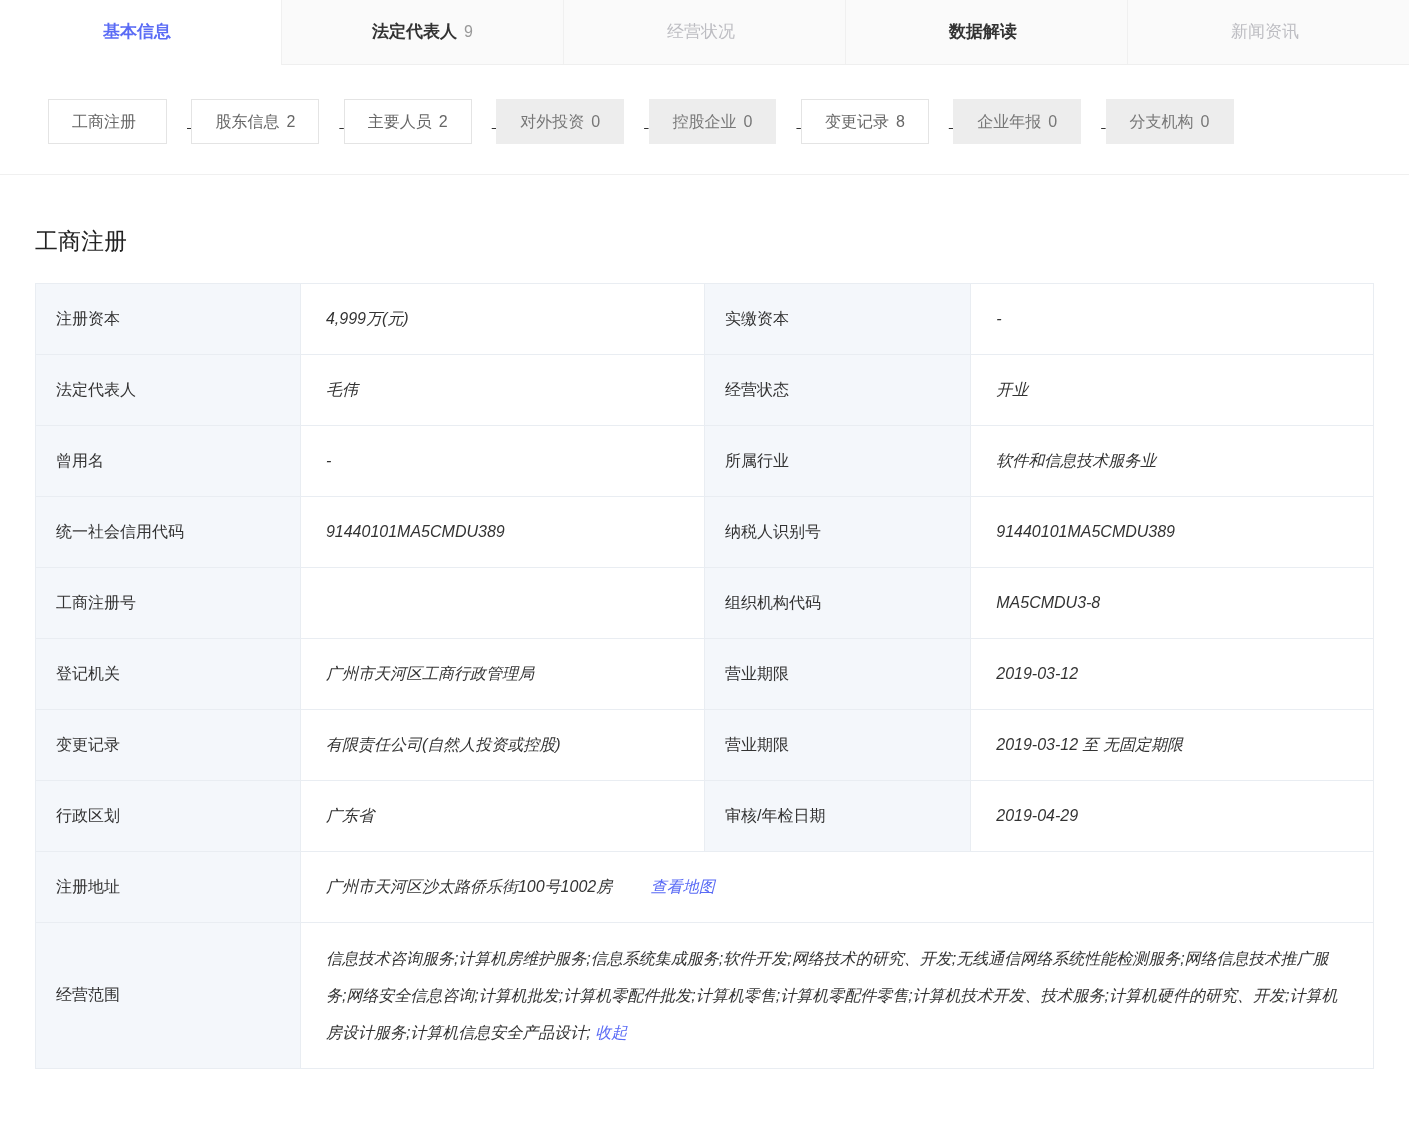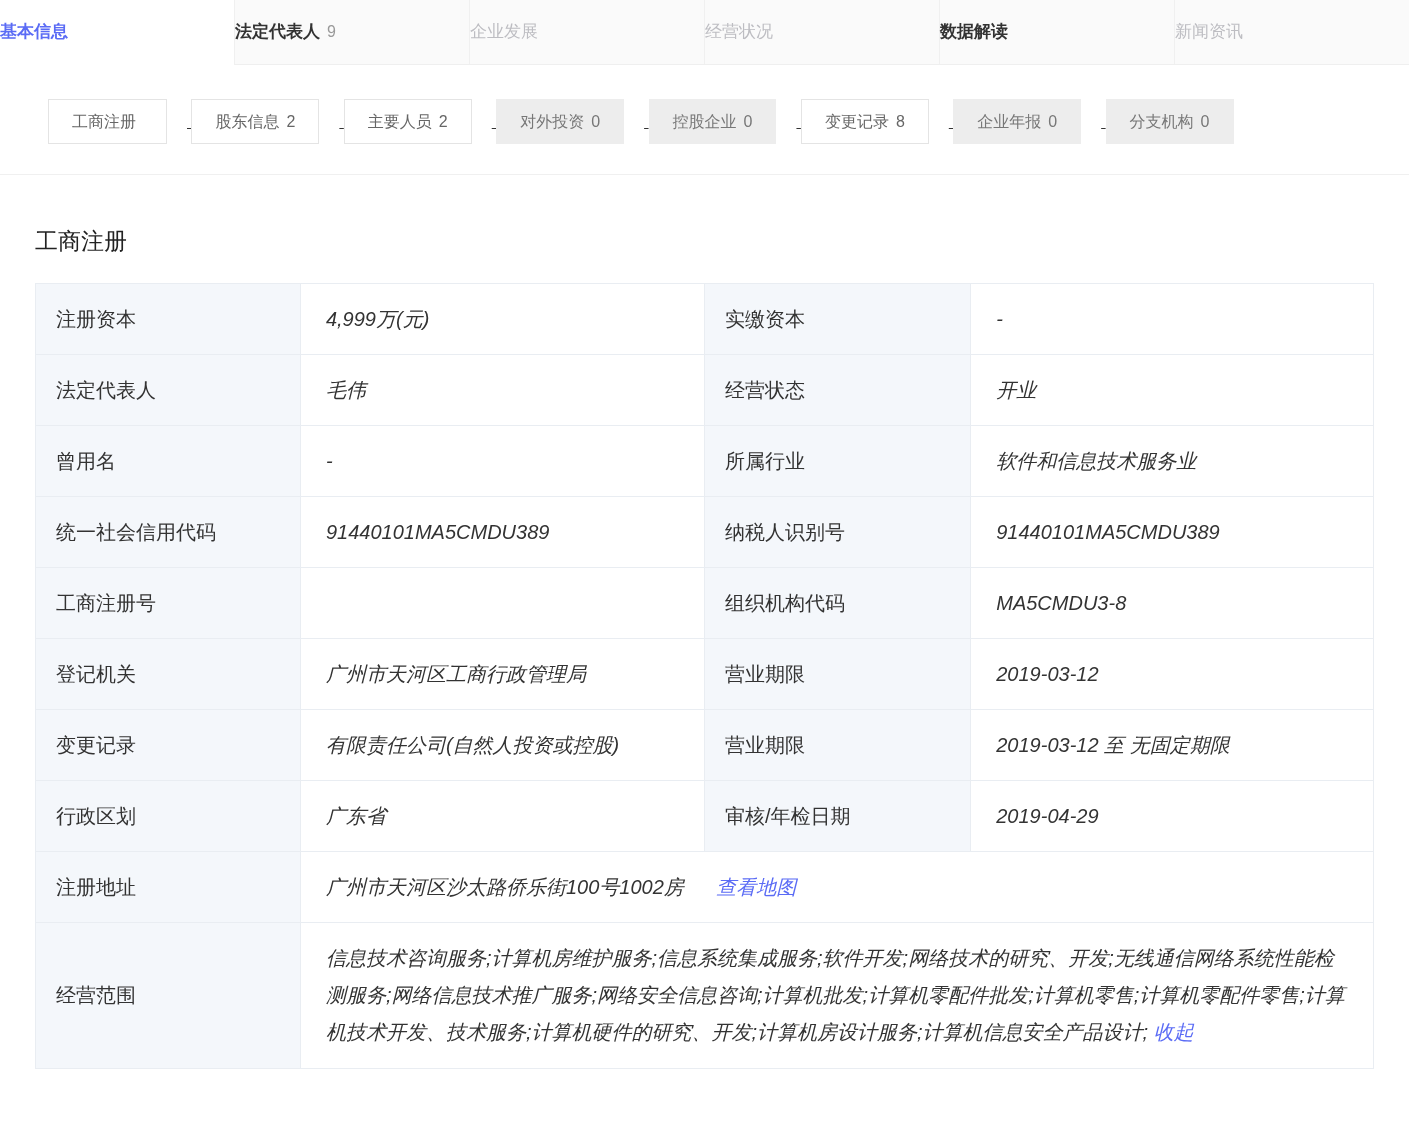--- a/index.html
+++ b/index.html
@@ -14,21 +14,21 @@
   .tabbar {
     display: flex;
     width: 100%;
     border-bottom: 1px solid #efefef;
     height: 65px;
   }
   .tab {
     flex: 1 1 0;
     height: 64px;
     line-height: 64px;
-    text-align: left;
+    text-align: center;
     font-size: 17px;
     background: #fafafa;
     border-right: 1px solid #f0f0f0;
     color: #333;
     cursor: pointer;
     white-space: nowrap;
   }
   .tab:last-child { border-right: none; }
   .tab.muted { color: #bdbdc2; }
   .tab.strong { color: #333; font-weight: 600; }
@@ -78,21 +78,21 @@
     color: #222;
     line-height: 30px;
   }
 
   
   table.info {
     width: 100%;
     margin-top: 27px;
     border-collapse: collapse;
     table-layout: fixed;
-    font-size: 20px;
+    font-size: 16px;
   }
   table.info col.c-lbl1 { width: 19.8%; }
   table.info col.c-val1 { width: 30.2%; }
   table.info col.c-lbl2 { width: 19.9%; }
   table.info col.c-val2 { width: 30.1%; }
   table.info td {
     border: 1px solid #e9edf2;
     height: 71px;
     vertical-align: middle;
     color: #333;
@@ -110,29 +110,28 @@
   }
   table.info td.val.scope-cell {
     padding: 17px 25px 17px 25px;
     line-height: 37px;
   }
   .link {
     color: #5a6bf5;
     text-decoration: none;
     cursor: pointer;
   }
-  .maplink { margin-left: 27px; }
+  .maplink { margin-left: 34px; }
 </style>
 </head>
 <body>
 
 <nav class="tabbar">
   <div class="tab active"><span>基本信息</span><span class="count"></span></div>
   <div class="tab strong"><span>法定代表人</span><span class="count">9</span></div>
-  <div class="tab muted"><span>企业发展</span><span class="count"></span></div>
   <div class="tab muted"><span>经营状况</span><span class="count"></span></div>
   <div class="tab strong"><span>数据解读</span><span class="count"></span></div>
   <div class="tab muted"><span>新闻资讯</span><span class="count"></span></div>
 </nav>
 
 <div class="subnav">
   <button class="pill"><span>工商注册</span><span class="count"></span></button>
   <button class="pill"><span>股东信息</span><span class="count">2</span></button>
   <button class="pill"><span>主要人员</span><span class="count">2</span></button>
   <button class="pill disabled"><span>对外投资</span><span class="count">0</span></button>

